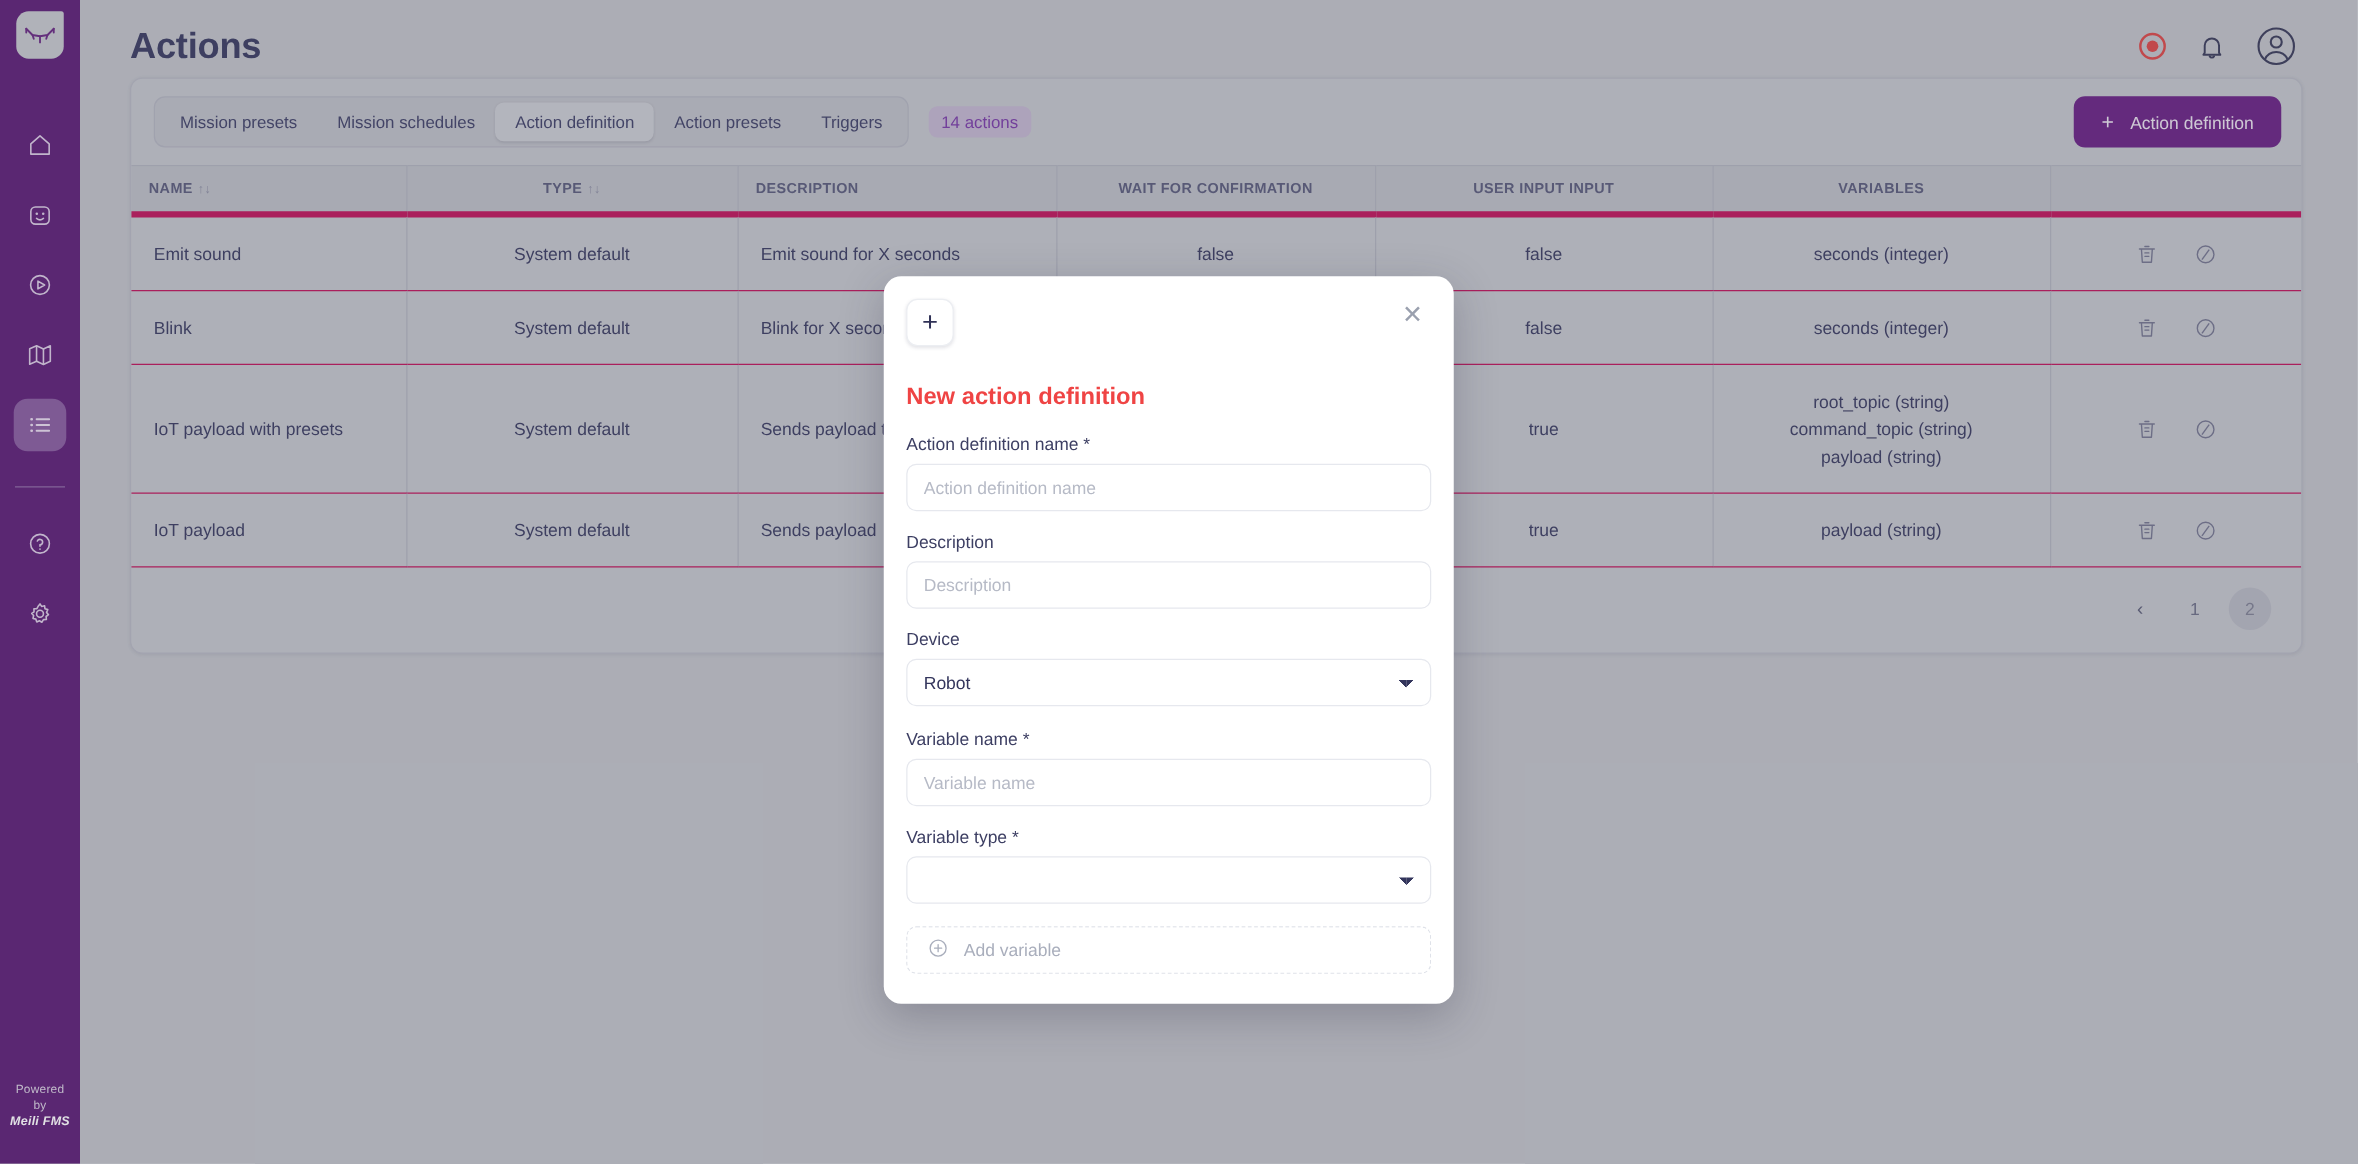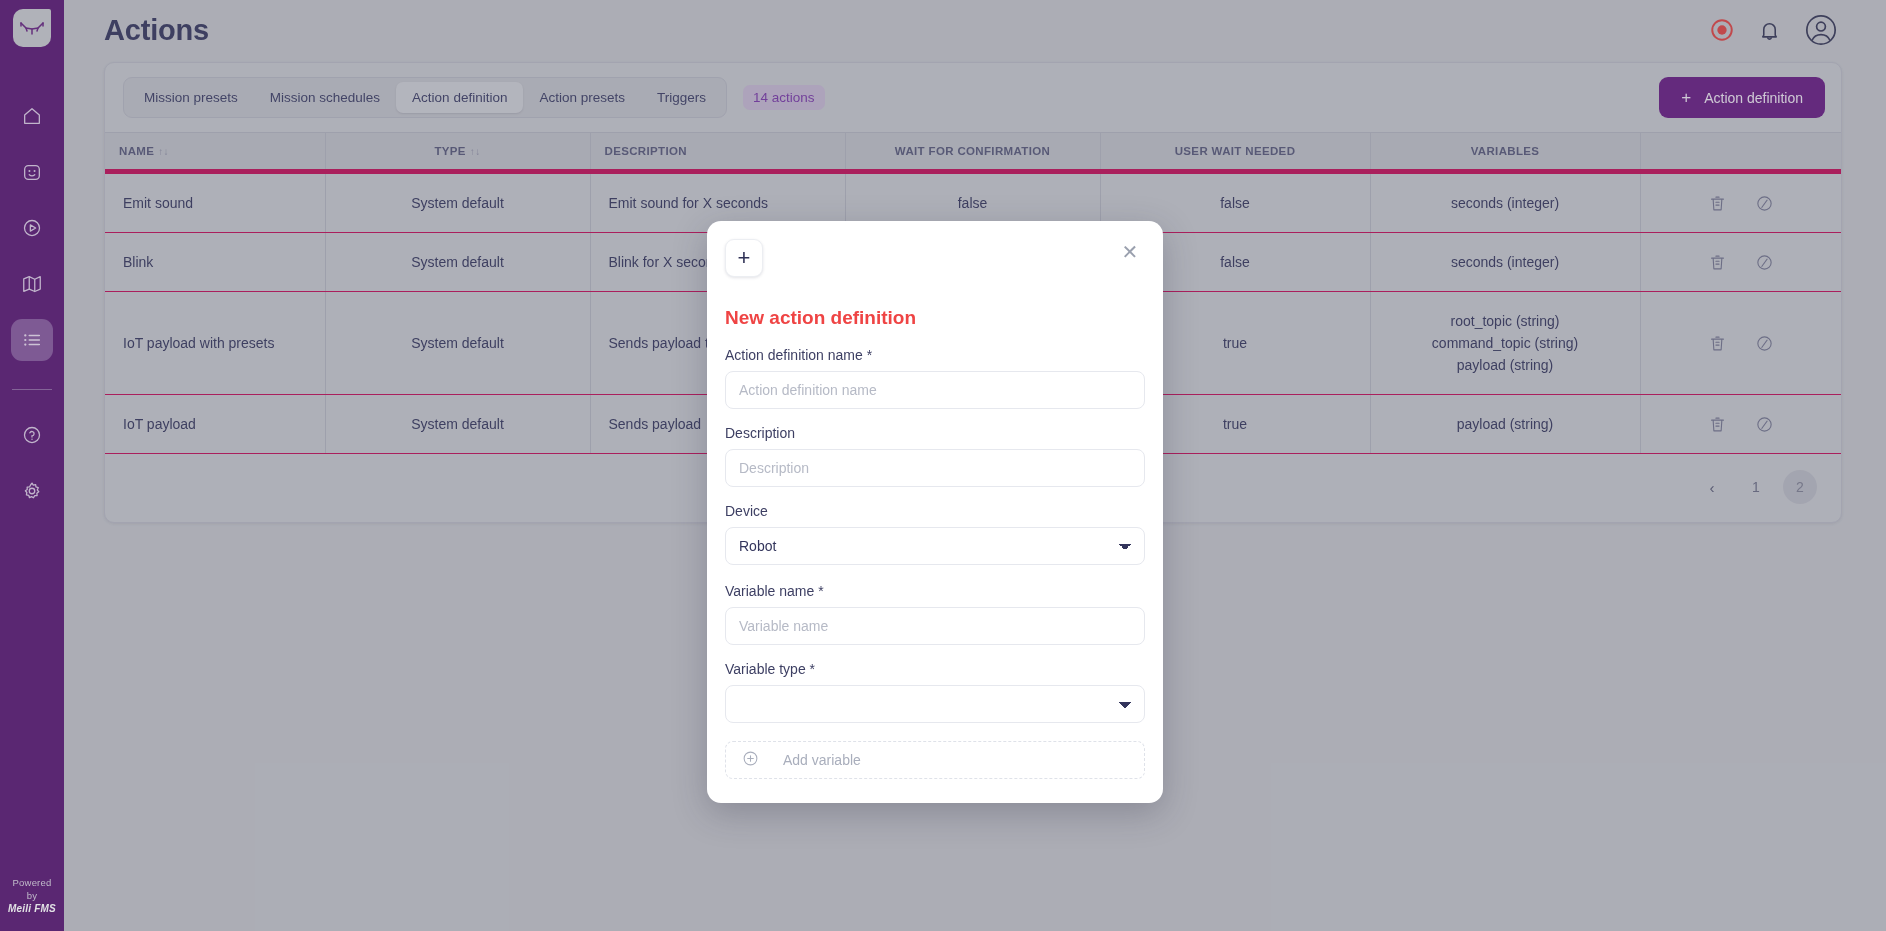--- a/index.html
+++ b/index.html
@@ -30,34 +30,34 @@
     width: 42px; height: 42px; border-radius: 11px;
     display: flex; align-items: center; justify-content: center;
     cursor: pointer;
   }
   .nav-item.active { background: #8a5fa0; }
   .nav-item svg { display: block; }
   .nav-divider {
     width: 40px; height: 1px; background: #8f6aa4; margin: 14px 0 10px 0;
   }
   .powered {
-    position: absolute; bottom: 16px; left: 0; right: 0;
+    position: absolute; bottom: 27px; left: 0; right: 0;
     text-align: center; color: #d9d2e0; font-size: 9.5px; line-height: 13px;
     letter-spacing: .2px;
   }
   .powered .brand { font-weight: bold; color: #ffffff; font-size: 10px; font-style: italic; }
 
   
   .main {
     flex: 1; height: 931px; position: relative;
     background: #c0c2c8;
     padding: 0 44px 0 40px;
   }
   .topbar {
-    height: 54px; display: flex; align-items: center; justify-content: space-between;
+    height: 54px; display: flex; align-items: flex-end; justify-content: space-between;
     padding-top: 6px;
   }
   .page-title {
     font-size: 29px; font-weight: bold; color: #3d3f63; letter-spacing: -0.2px;
   }
   .top-icons { display: flex; align-items: center; gap: 22px; padding-right: 4px;}
   .icon-btn { cursor: pointer; display: flex; align-items: center; justify-content: center; }
 
   
   .card {
@@ -193,21 +193,21 @@
     background-position: calc(100% - 19px) 16px, calc(100% - 13px) 16px;
     background-size: 6px 6px, 6px 6px;
     background-repeat: no-repeat;
   }
   .field-block { margin-bottom: 16px; }
   .field-block.tall { margin-bottom: 18px; }
   .add-variable {
     margin-top: 6px;
     width: 100%; height: 38px;
     border: 1px dashed #dfe2e9; border-radius: 8px;
-    display: flex; align-items: center; gap: 24px;
+    display: flex; align-items: center; gap: 12px;
     padding-left: 16px;
     font-size: 14px; color: #a9aebc; cursor: pointer; background:#fff;
   }
 </style>
 </head>
 <body>
 
 <div class="app">
 
   <div class="sidebar">
@@ -333,21 +333,21 @@
             <th style="width:265px">
               <span>TYPE</span><span class="sortmark">↑↓</span>
             </th>
             <th class="left" style="width:255px">
               <span>DESCRIPTION</span>
             </th>
             <th style="width:255px">
               <span>WAIT FOR CONFIRMATION</span>
             </th>
             <th style="width:270px">
-              <span>USER WAIT NEEDED</span>
+              <span>USER INPUT INPUT</span>
             </th>
             <th style="width:270px">
               <span>VARIABLES</span>
             </th>
             <th></th>
           </tr>
         </thead>
         <tbody>
 
           <tr>

